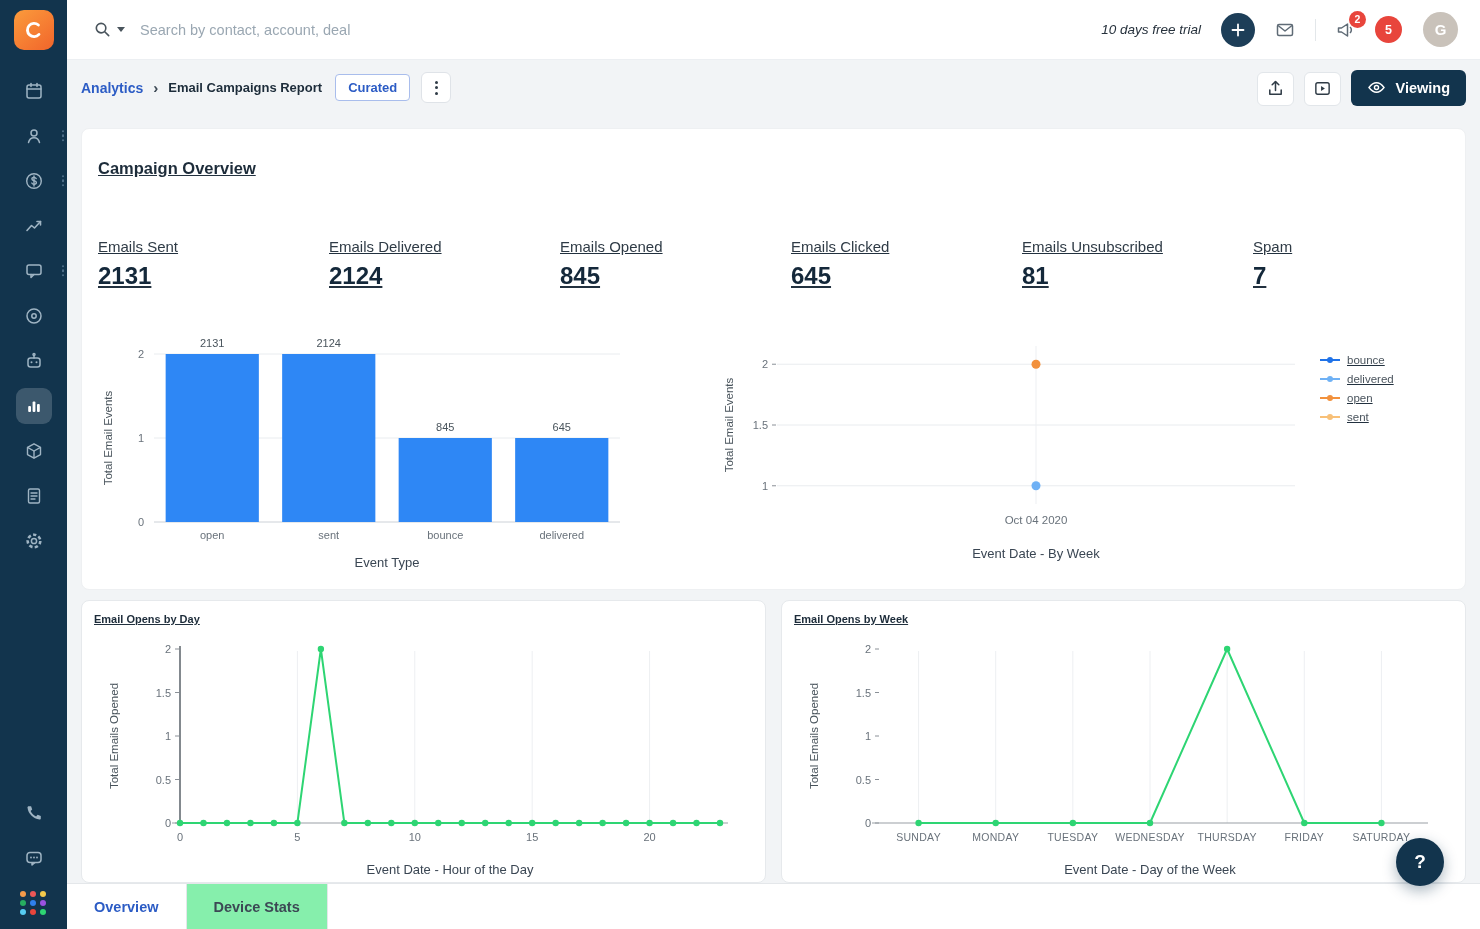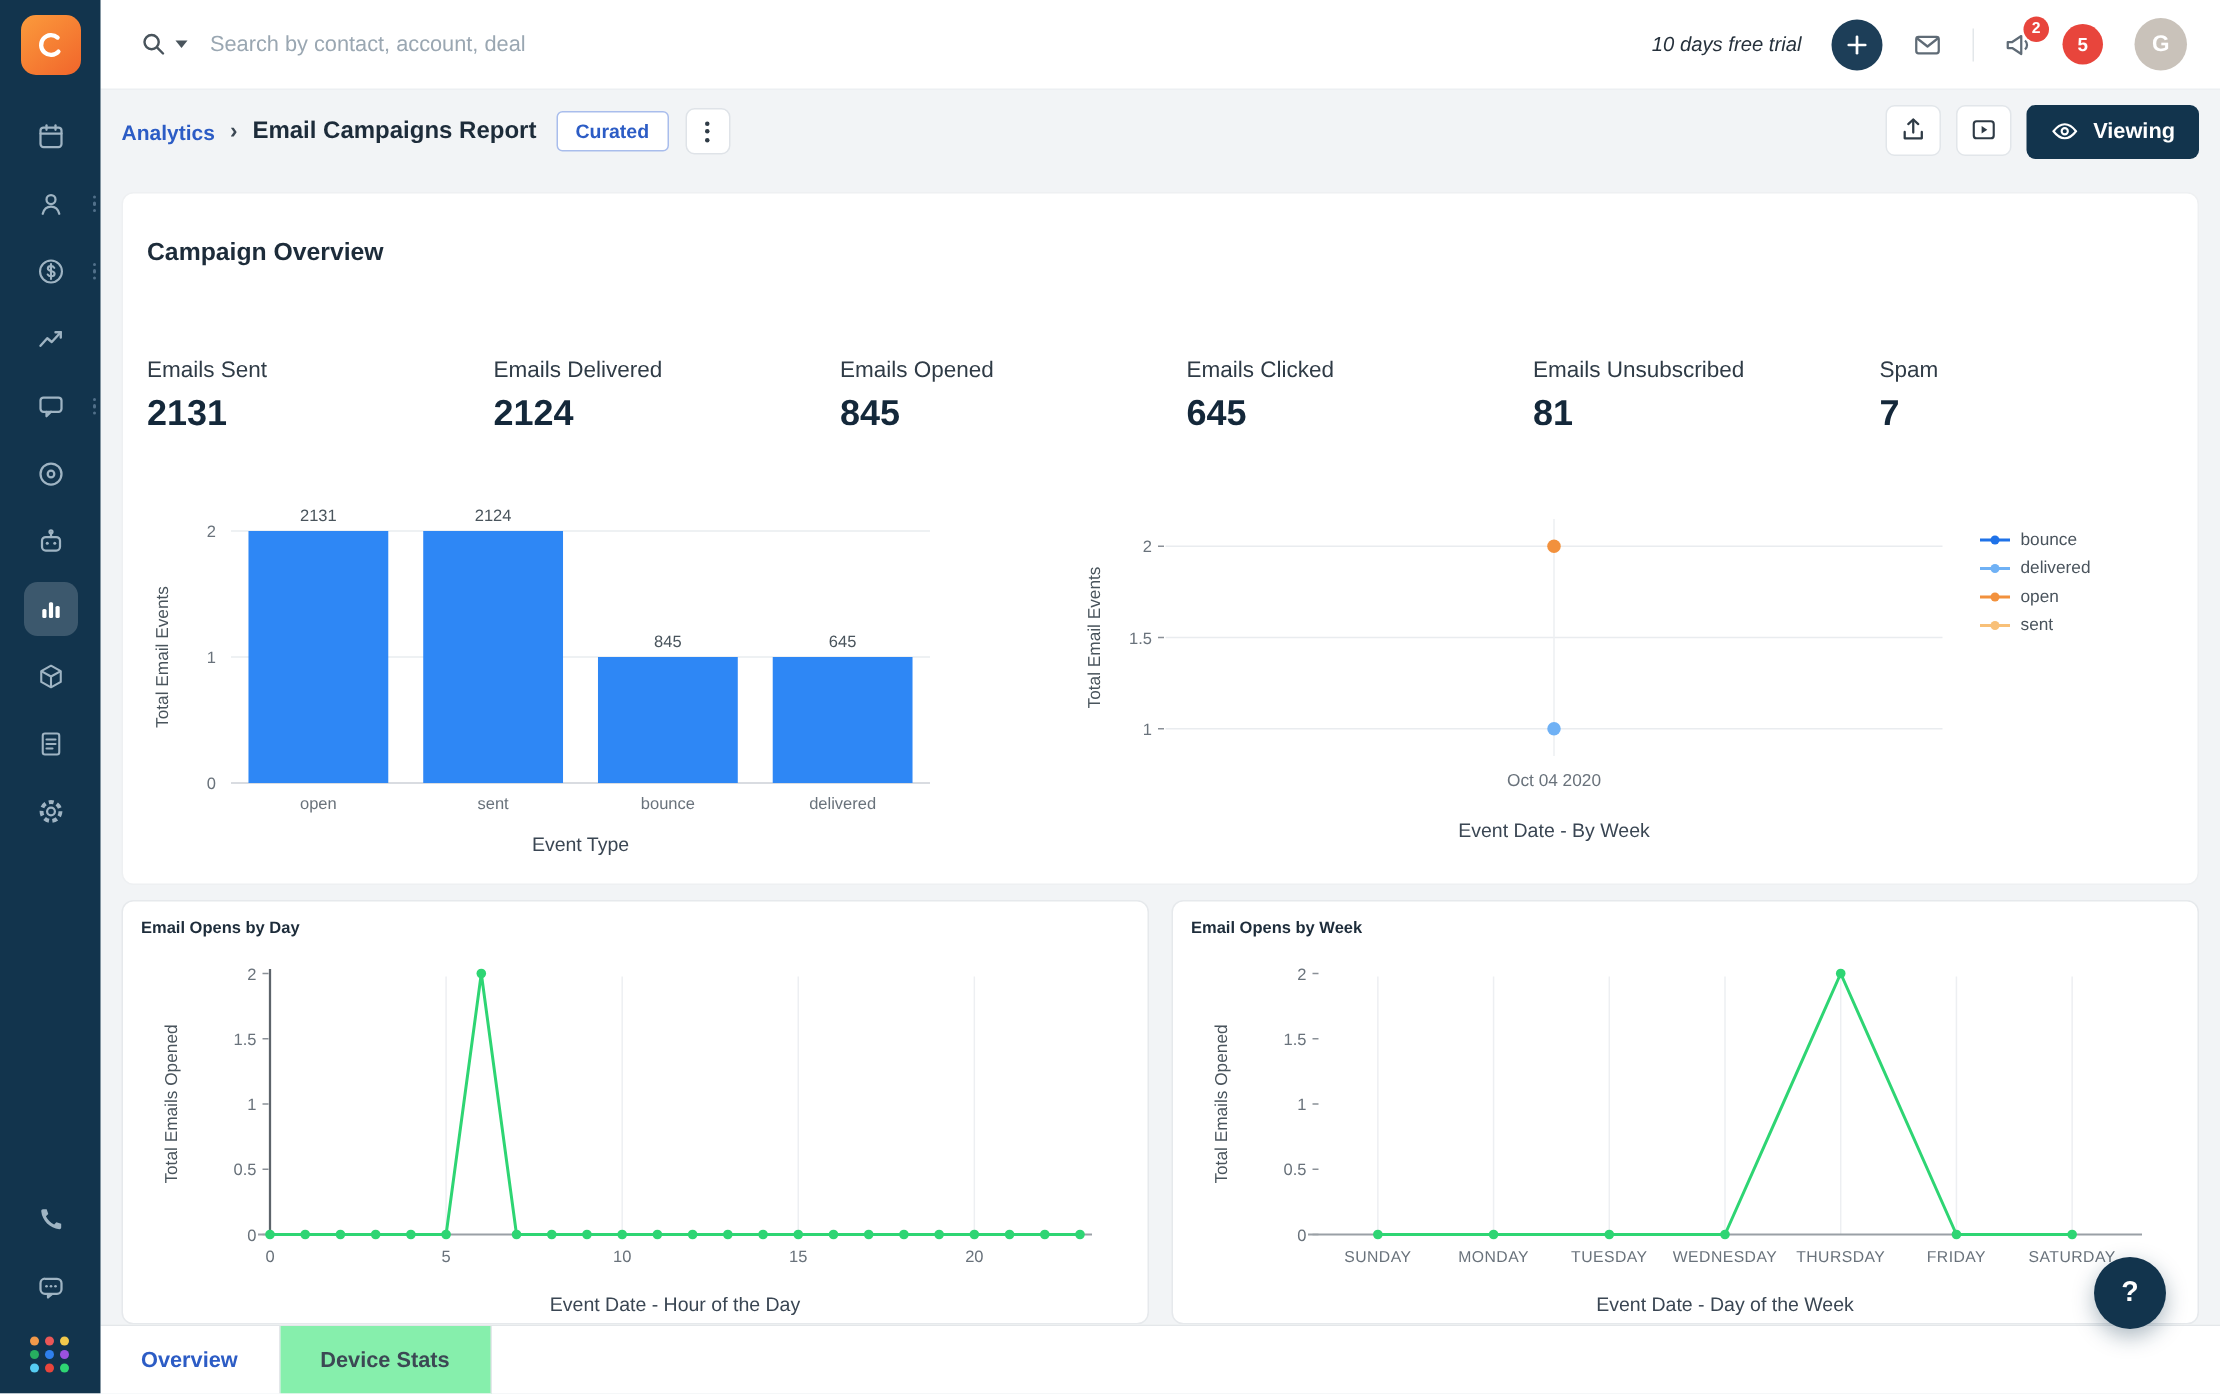--- a/index.html
+++ b/index.html
@@ -37,31 +37,31 @@
   .icon-btn { background:none; border:none; cursor:pointer; position:relative; display:flex; align-items:center; justify-content:center; padding:4px; }
   .tb-divider { width:1px; height:22px; background:#e3e7ea; }
   .badge { position:absolute; top:-5px; right:-6px; min-width:17px; height:17px; border-radius:9px; background:#e8453c; color:#fff; font-size:10.5px; font-weight:bold; display:flex; align-items:center; justify-content:center; padding:0 4px; }
   .notif-btn { width:27px; height:27px; border-radius:50%; background:#e8453c; color:#fff; border:none; cursor:pointer; font-size:12.5px; font-weight:bold; }
   .avatar { width:35px; height:35px; border-radius:50%; background:#c9c2ba; color:#fff; border:none; cursor:pointer; font-size:15px; font-weight:bold; margin-left:6px; }
 
   
   .page-header { height:55px; display:flex; align-items:center; padding:0 14px; }
   .breadcrumb { color:#2c5cc5; font-size:14px; font-weight:600; text-decoration:none; cursor:pointer; background:none; border:none; font-family:inherit; }
   .crumb-sep { color:#3c4854; font-size:15px; margin:0 10px; font-weight:bold; }
-  .page-title { font-size:16px; font-weight:bold; color:#1d2c3a; }
+  .page-title { font-size:13px; font-weight:bold; color:#1d2c3a; }
   .curated { margin-left:13px; padding:5px 12px; border:1px solid #a9bdec; border-radius:4px; background:#fff; color:#2c5cc5; font-size:13px; font-weight:bold; }
   .kebab-btn { margin-left:11px; width:30px; height:31px; border:1px solid #dfe3e8; border-radius:6px; background:#fff; cursor:pointer; display:flex; align-items:center; justify-content:center; }
   .dots { display:flex; flex-direction:column; gap:2.5px; }
   .dots i { width:3px; height:3px; border-radius:50%; background:#2f3b46; }
-  .ph-right { margin-left:auto; display:flex; align-items:flex-start; gap:10px; }
+  .ph-right { margin-left:auto; display:flex; align-items:flex-end; gap:10px; }
   .hdr-icon-btn { width:37px; height:34px; border:1px solid #e2e6ea; border-radius:6px; background:#fff; cursor:pointer; display:flex; align-items:center; justify-content:center; }
   .viewing-btn { display:flex; align-items:center; gap:9px; background:#12344d; color:#fff; border:none; border-radius:6px; padding:0 16px; height:36px; font-size:14.5px; font-weight:bold; cursor:pointer; font-family:inherit; }
 
   
-  .content { flex:1; padding:13px 14px 0; overflow:hidden; }
+  .content { flex:1; padding:13px 14px 0; overflow:hidden;text-decoration:underline; }
   .card { background:#fff; border-radius:8px; }
   .overview-card { height:462px; padding:30px 16px 0; border:1px solid #eef0f2; }
   .section-title { font-size:16.5px; font-weight:bold; color:#1d2c3a; }
   .kpi-row { display:flex; margin-top:60px; }
   .kpi { flex:0 0 231px; }
   .kpi:last-child { flex:0 1 auto; }
   .kpi-label { font-size:15px; color:#2f3b46; }
   .kpi-value { font-size:24px; font-weight:bold; color:#14283a; margin-top:7px; }
   .chart-row { display:flex; margin-top:40px; }
   figure.chart { display:flex; align-items:flex-start; }

